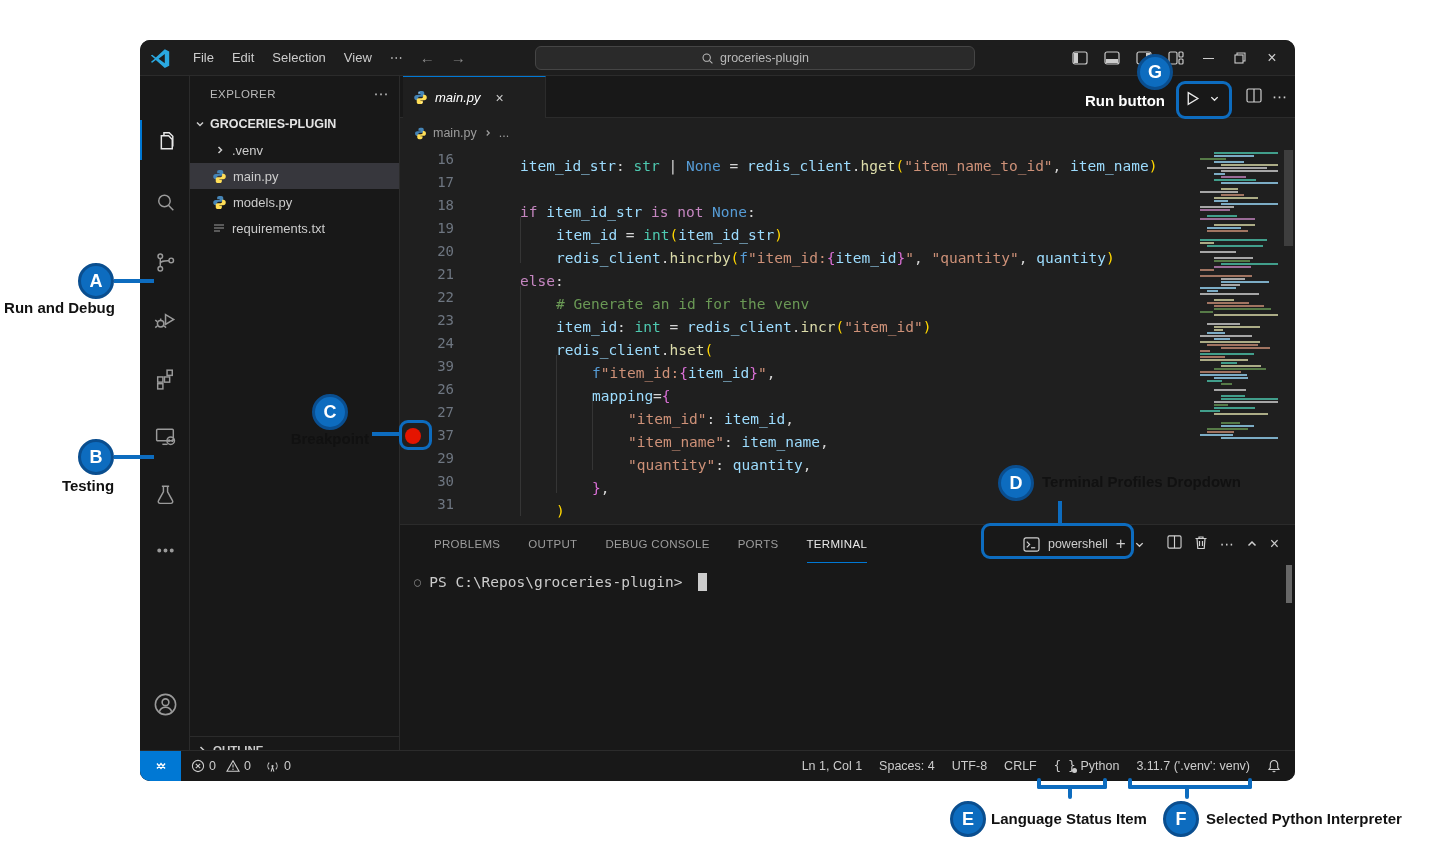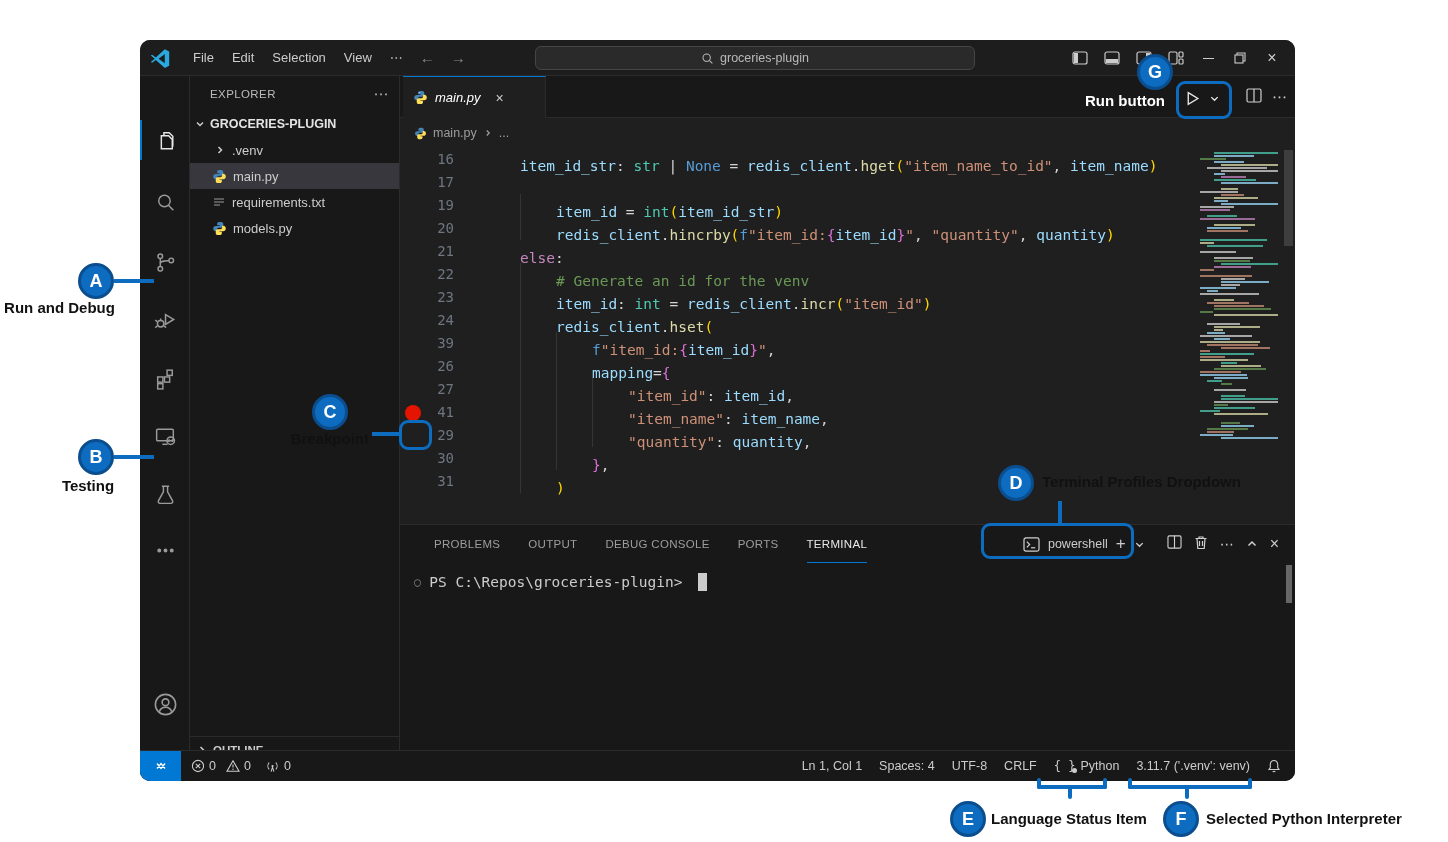--- a/index.html
+++ b/index.html
@@ -259,33 +259,33 @@
             <span>.venv</span>
           </div>
           <div class="tree-item selected" style="padding-left: 22px;">
             <svg width="15" height="15" viewBox="0 0 16 16">
               <path fill="#4584b6" d="M7.9 1C6 1 5.5 2 5.5 3v1.6h2.6v.6H4c-1.5 0-2.7.9-2.7 2.9S2.5 11 4 11h1.2V9.2c0-1.1.9-2 2-2h3c1 0 1.8-.8 1.8-1.8V3c0-1-.9-2-2.1-2z"></path>
               <path fill="#ffde57" d="M8.1 15c1.9 0 2.4-1 2.4-2v-1.6H7.9v-.6H12c1.5 0 2.7-.9 2.7-2.9S13.5 5 12 5h-1.2v1.8c0 1.1-.9 2-2 2h-3c-1 0-1.8.8-1.8 1.8V13c0 1 .9 2 2.1 2z"></path>
             </svg>
             <span>main.py</span>
           </div>
           <div class="tree-item" style="padding-left: 22px;">
+            <svg width="15" height="15" viewBox="0 0 16 16">
+              <path fill="#4584b6" d="M7.9 1C6 1 5.5 2 5.5 3v1.6h2.6v.6H4c-1.5 0-2.7.9-2.7 2.9S2.5 11 4 11h1.2V9.2c0-1.1.9-2 2-2h3c1 0 1.8-.8 1.8-1.8V3c0-1-.9-2-2.1-2z"></path>
+              <path fill="#ffde57" d="M8.1 15c1.9 0 2.4-1 2.4-2v-1.6H7.9v-.6H12c1.5 0 2.7-.9 2.7-2.9S13.5 5 12 5h-1.2v1.8c0 1.1-.9 2-2 2h-3c-1 0-1.8.8-1.8 1.8V13c0 1 .9 2 2.1 2z"></path>
+            </svg>
+            <span>models.py</span>
+          </div>
+          <div class="tree-item" style="padding-left: 22px;">
             <svg width="14" height="14" viewBox="0 0 14 14">
               <line x1="2" y1="4" x2="12" y2="4" stroke="#9a9a9a" stroke-width="1.2"></line>
               <line x1="2" y1="7" x2="12" y2="7" stroke="#9a9a9a" stroke-width="1.2"></line>
               <line x1="2" y1="10" x2="8" y2="10" stroke="#9a9a9a" stroke-width="1.2"></line>
             </svg>
             <span>requirements.txt</span>
-          </div>
-          <div class="tree-item" style="padding-left: 22px;">
-            <svg width="15" height="15" viewBox="0 0 16 16">
-              <path fill="#4584b6" d="M7.9 1C6 1 5.5 2 5.5 3v1.6h2.6v.6H4c-1.5 0-2.7.9-2.7 2.9S2.5 11 4 11h1.2V9.2c0-1.1.9-2 2-2h3c1 0 1.8-.8 1.8-1.8V3c0-1-.9-2-2.1-2z"></path>
-              <path fill="#ffde57" d="M8.1 15c1.9 0 2.4-1 2.4-2v-1.6H7.9v-.6H12c1.5 0 2.7-.9 2.7-2.9S13.5 5 12 5h-1.2v1.8c0 1.1-.9 2-2 2h-3c-1 0-1.8.8-1.8 1.8V13c0 1 .9 2 2.1 2z"></path>
-            </svg>
-            <span>models.py</span>
           </div>
         </div>
       <div class="sb-section" style="top:660px">
         <svg class="chev" width="12" height="12" viewBox="0 0 12 12">
             <polyline points="4.5,3 7.5,6 4.5,9"></polyline>
           </svg>
         <span>OUTLINE</span>
       </div>
       <div class="sb-section" style="top:687px">
         <svg class="chev" width="12" height="12" viewBox="0 0 12 12">
@@ -345,20 +345,25 @@
             <div class="num-col">16</div>
             <div class="txt-col"><span class="ind"></span><span class="v">item_id_str</span><span class="o">: </span><span class="t">str</span><span class="o"> | </span><span class="c">None</span><span class="o"> = </span><span class="v">redis_client</span><span class="o">.</span><span class="f">hget</span><span class="p1">(</span><span class="s">"item_name_to_id"</span><span class="o">, </span><span class="v">item_name</span><span class="p1">)</span></div>
           </div>
           <div class="code-line">
             <div class="bp-col"></div>
             <div class="num-col">17</div>
             <div class="txt-col"></div>
           </div>
           <div class="code-line">
             <div class="bp-col"></div>
+            <div class="num-col">18</div>
+            <div class="txt-col"><span class="ind"></span><span class="k">if</span><span class="o"> </span><span class="v">item_id_str</span><span class="o"> </span><span class="k">is</span><span class="o"> </span><span class="k">not</span><span class="o"> </span><span class="c">None</span><span class="o">:</span></div>
+          </div>
+          <div class="code-line">
+            <div class="bp-col"></div>
             <div class="num-col">19</div>
             <div class="txt-col"><span class="ind"></span><span class="ind g"></span><span class="v">item_id</span><span class="o"> = </span><span class="t">int</span><span class="p1">(</span><span class="v">item_id_str</span><span class="p1">)</span></div>
           </div>
           <div class="code-line">
             <div class="bp-col"></div>
             <div class="num-col">20</div>
             <div class="txt-col"><span class="ind"></span><span class="ind g"></span><span class="v">redis_client</span><span class="o">.</span><span class="f">hincrby</span><span class="p1">(</span><span class="c">f</span><span class="s">"item_id:</span><span class="b">{</span><span class="v">item_id</span><span class="b">}</span><span class="s">"</span><span class="o">, </span><span class="s">"quantity"</span><span class="o">, </span><span class="v">quantity</span><span class="p1">)</span></div>
           </div>
           <div class="code-line">
             <div class="bp-col"></div>
@@ -392,21 +397,21 @@
           </div>
           <div class="code-line">
             <div class="bp-col"></div>
             <div class="num-col">27</div>
             <div class="txt-col"><span class="ind"></span><span class="ind g"></span><span class="ind g"></span><span class="ind g"></span><span class="s">"item_id"</span><span class="o">: </span><span class="v">item_id</span><span class="o">,</span></div>
           </div>
           <div class="code-line">
             <div class="bp-col">
               <span class="bp-dot"></span>
             </div>
-            <div class="num-col">41</div>
+            <div class="num-col">37</div>
             <div class="txt-col"><span class="ind"></span><span class="ind g"></span><span class="ind g"></span><span class="ind g"></span><span class="s">"item_name"</span><span class="o">: </span><span class="v">item_name</span><span class="o">,</span></div>
           </div>
           <div class="code-line">
             <div class="bp-col"></div>
             <div class="num-col">29</div>
             <div class="txt-col"><span class="ind"></span><span class="ind g"></span><span class="ind g"></span><span class="ind g"></span><span class="s">"quantity"</span><span class="o">: </span><span class="v">quantity</span><span class="o">,</span></div>
           </div>
           <div class="code-line">
             <div class="bp-col"></div>
             <div class="num-col">30</div>

